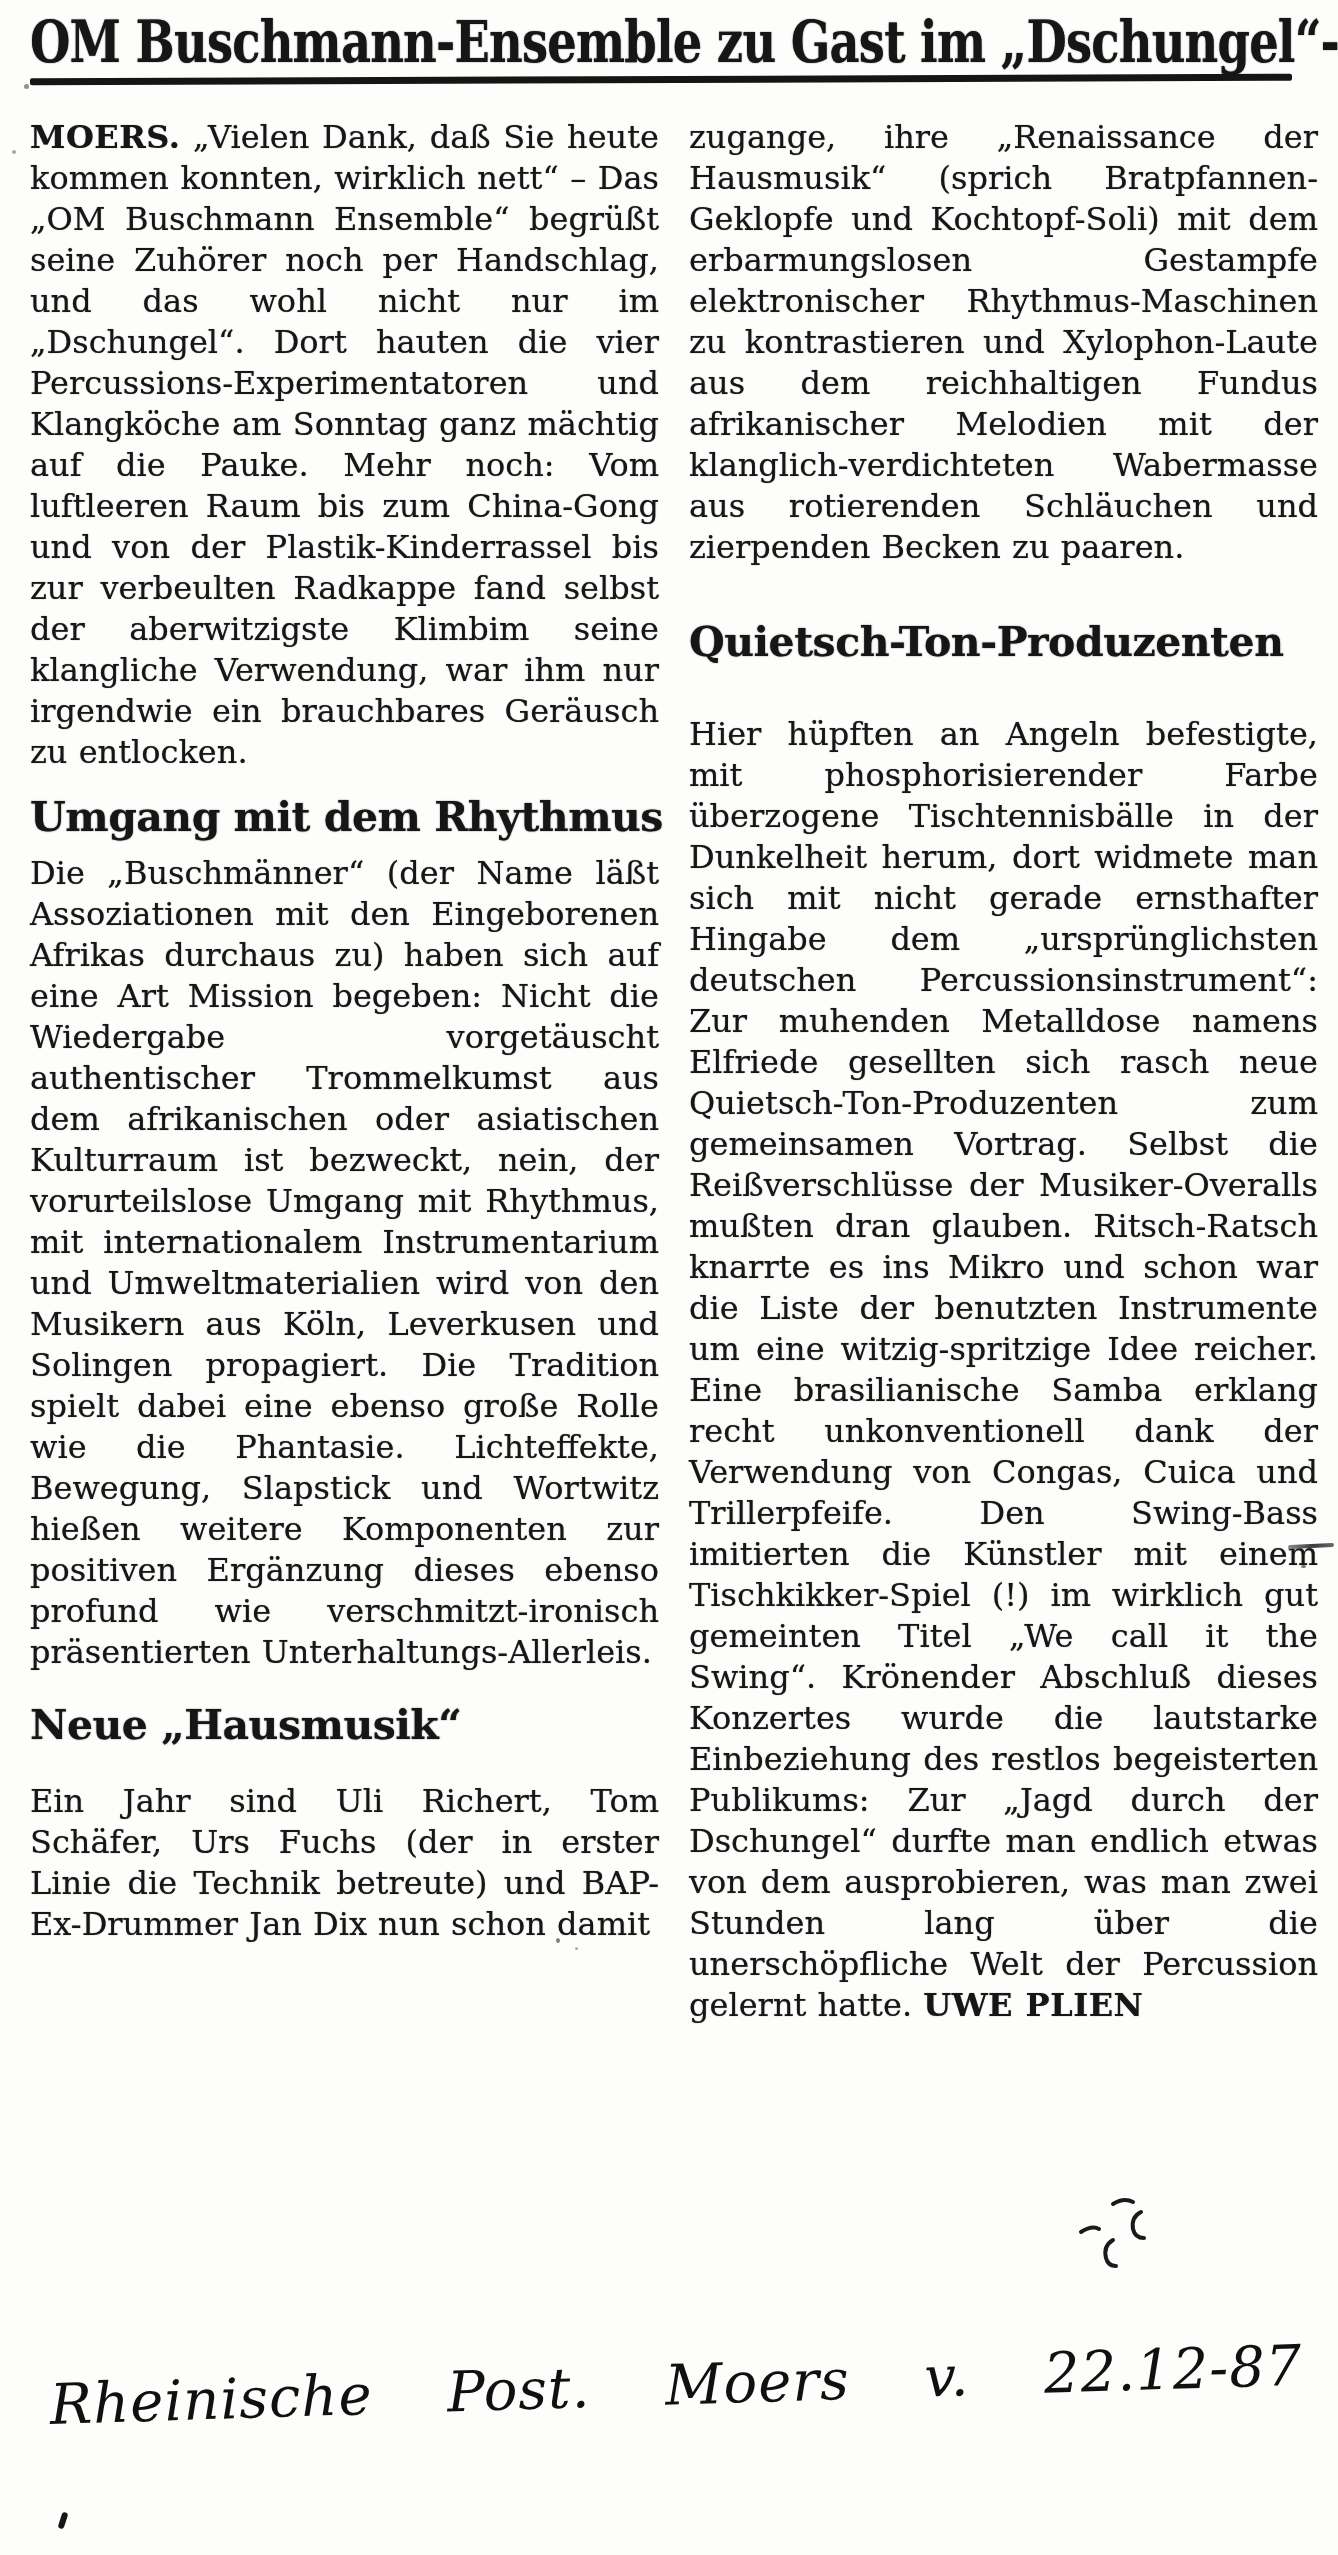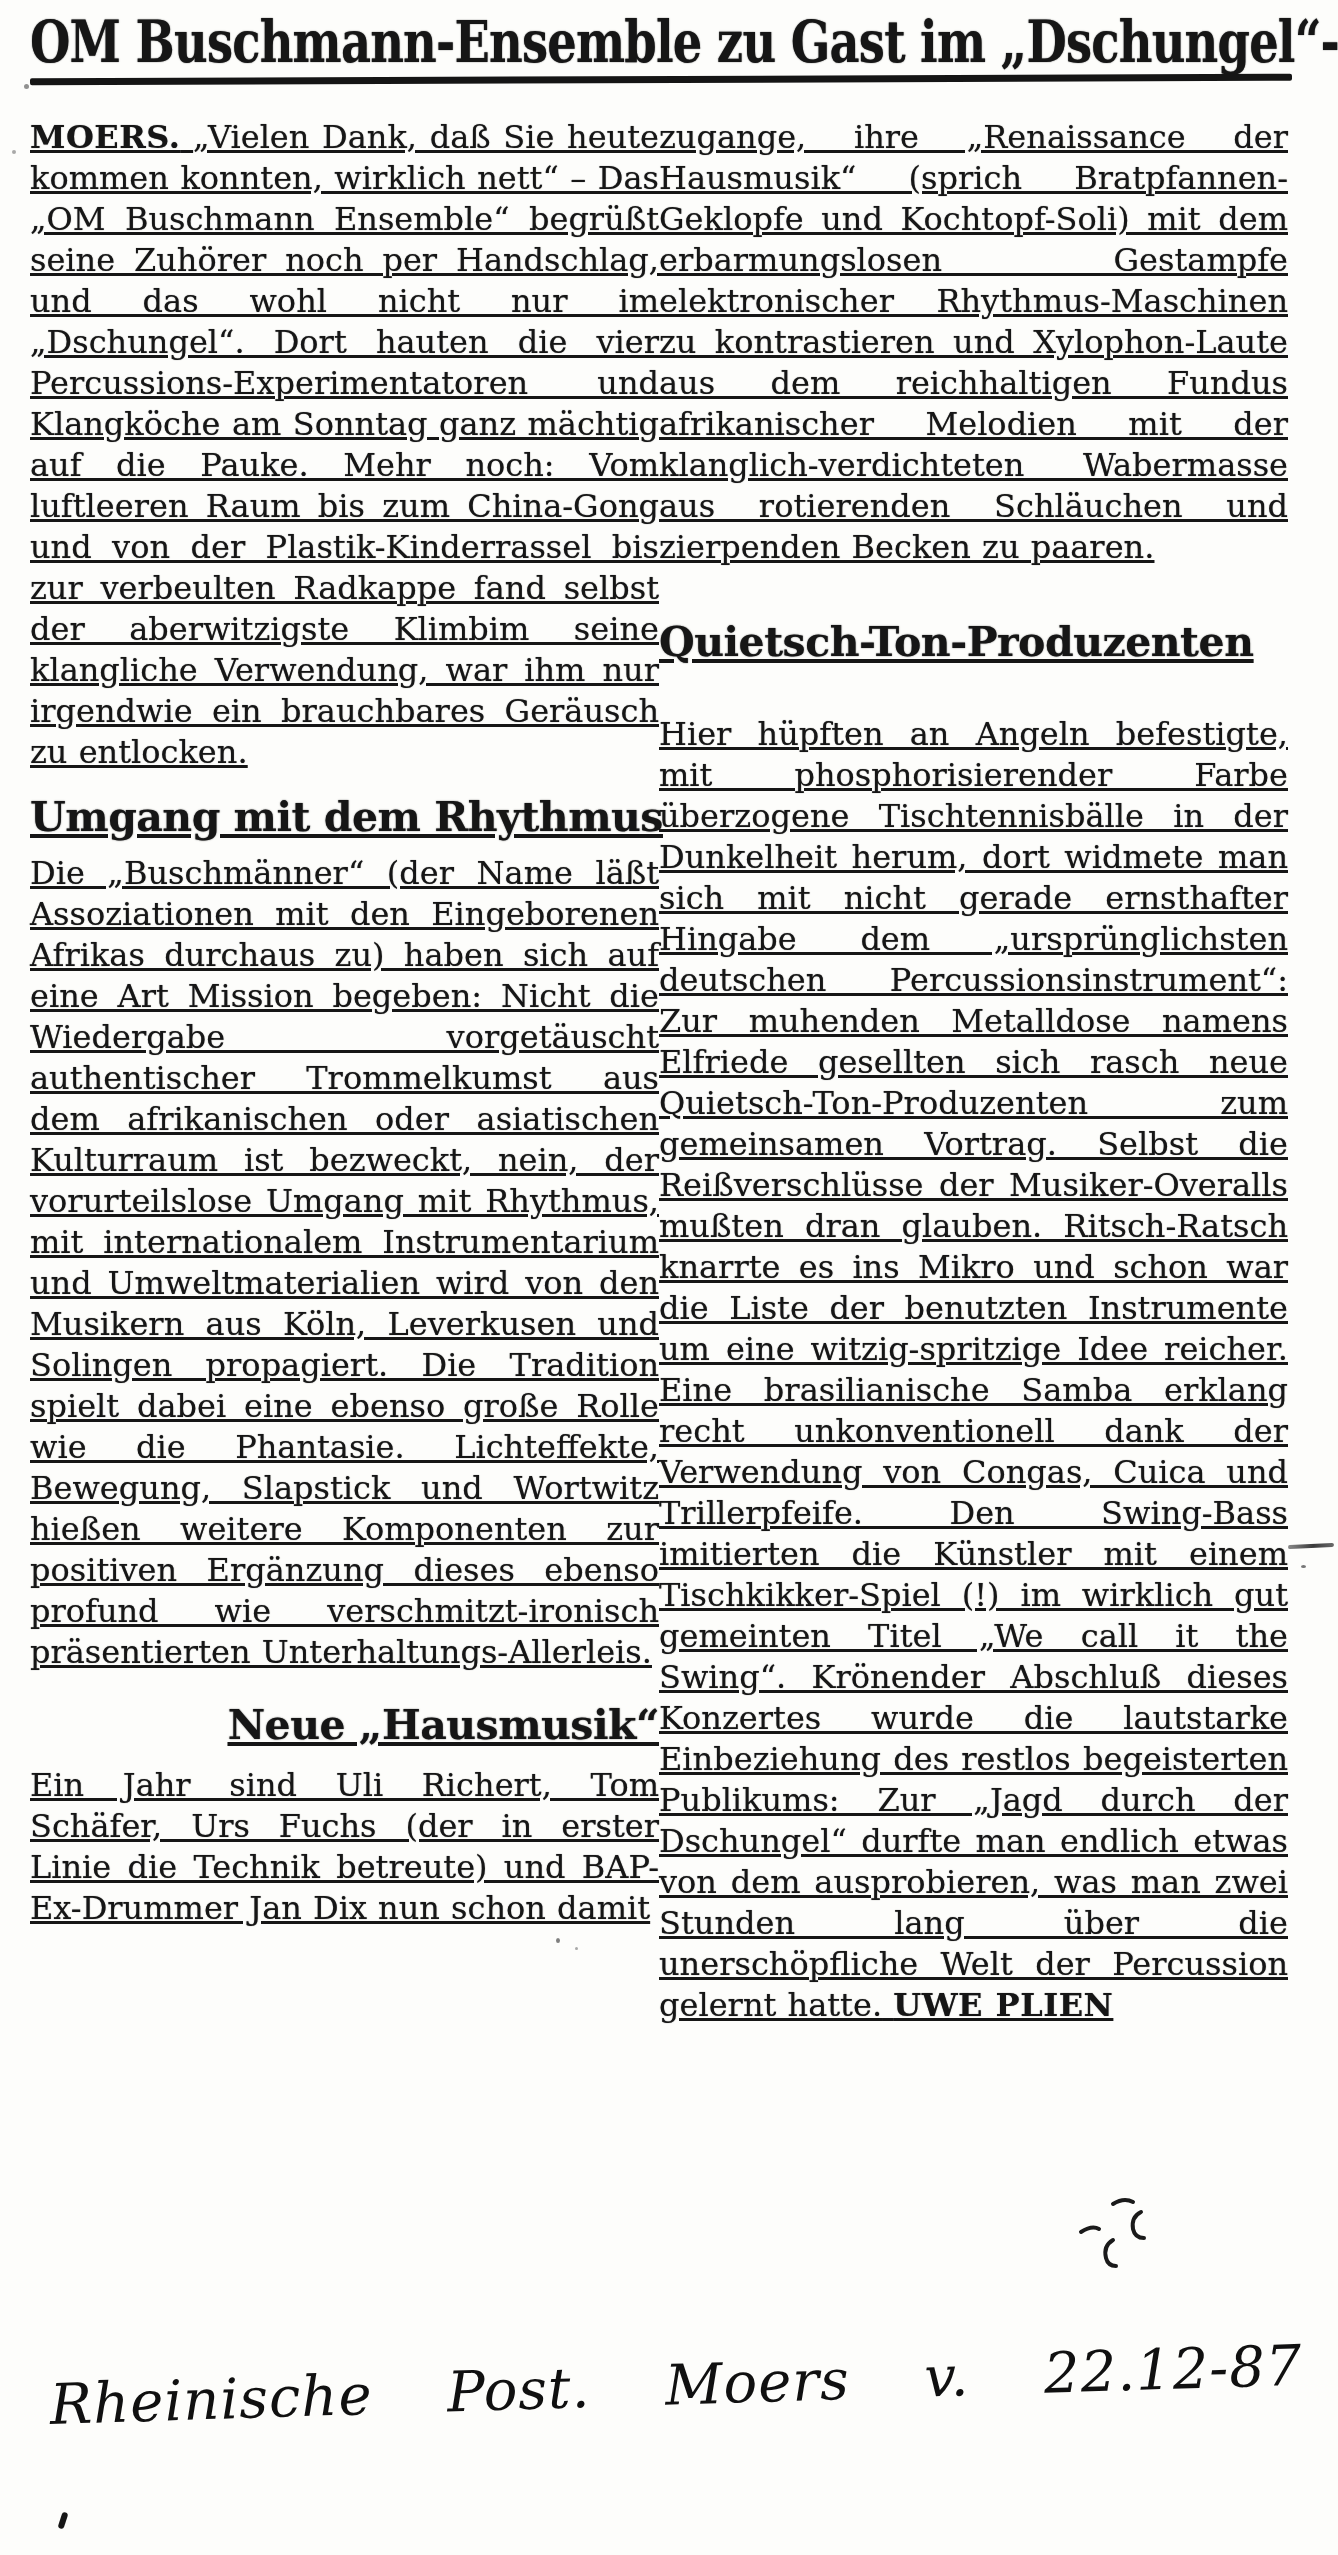--- a/index.html
+++ b/index.html
@@ -47,22 +47,22 @@
     letter-spacing:-3px;
     transform:scaleX(.645);
     transform-origin:left center;
     white-space:nowrap;
     text-shadow:0 0 2px rgba(10,10,10,.65);
   }
 
   
   .columns{
     display:flex;
+    gap:30px;
     margin-top:34px;
-    text-decoration:underline;
   }
   .col{width:629px;}
   .col p{
     margin:0;
     font-size:32px;
     line-height:41px;
     text-align:justify;
     hyphens:auto;
     -webkit-hyphens:auto;
     text-shadow:0 0 1px rgba(15,15,15,.6);
@@ -70,21 +70,21 @@
   }
   .col h3{
     font-size:41px;
     font-weight:700;
     letter-spacing:-.5px;
     margin:20px 0 12px 0;
     line-height:48px;
     text-shadow:0 0 1.4px rgba(10,10,10,.7);
     white-space:nowrap;
   }
-  .col-left h3.hausmusik{margin:28px 0 16px 0;text-align:right;}
+  .col-left h3.hausmusik{margin:28px 0 32px 0;}
   .col-right h3{margin:50px 0 48px 0;}
   .lead{font-weight:700;letter-spacing:.5px;}
   .byline{font-weight:700;letter-spacing:.5px;white-space:nowrap;}
 
   
   .handwriting{
     position:absolute;
     left:50px;top:2372px;
     font-family:"DejaVu Serif", serif;
     font-style:italic;

